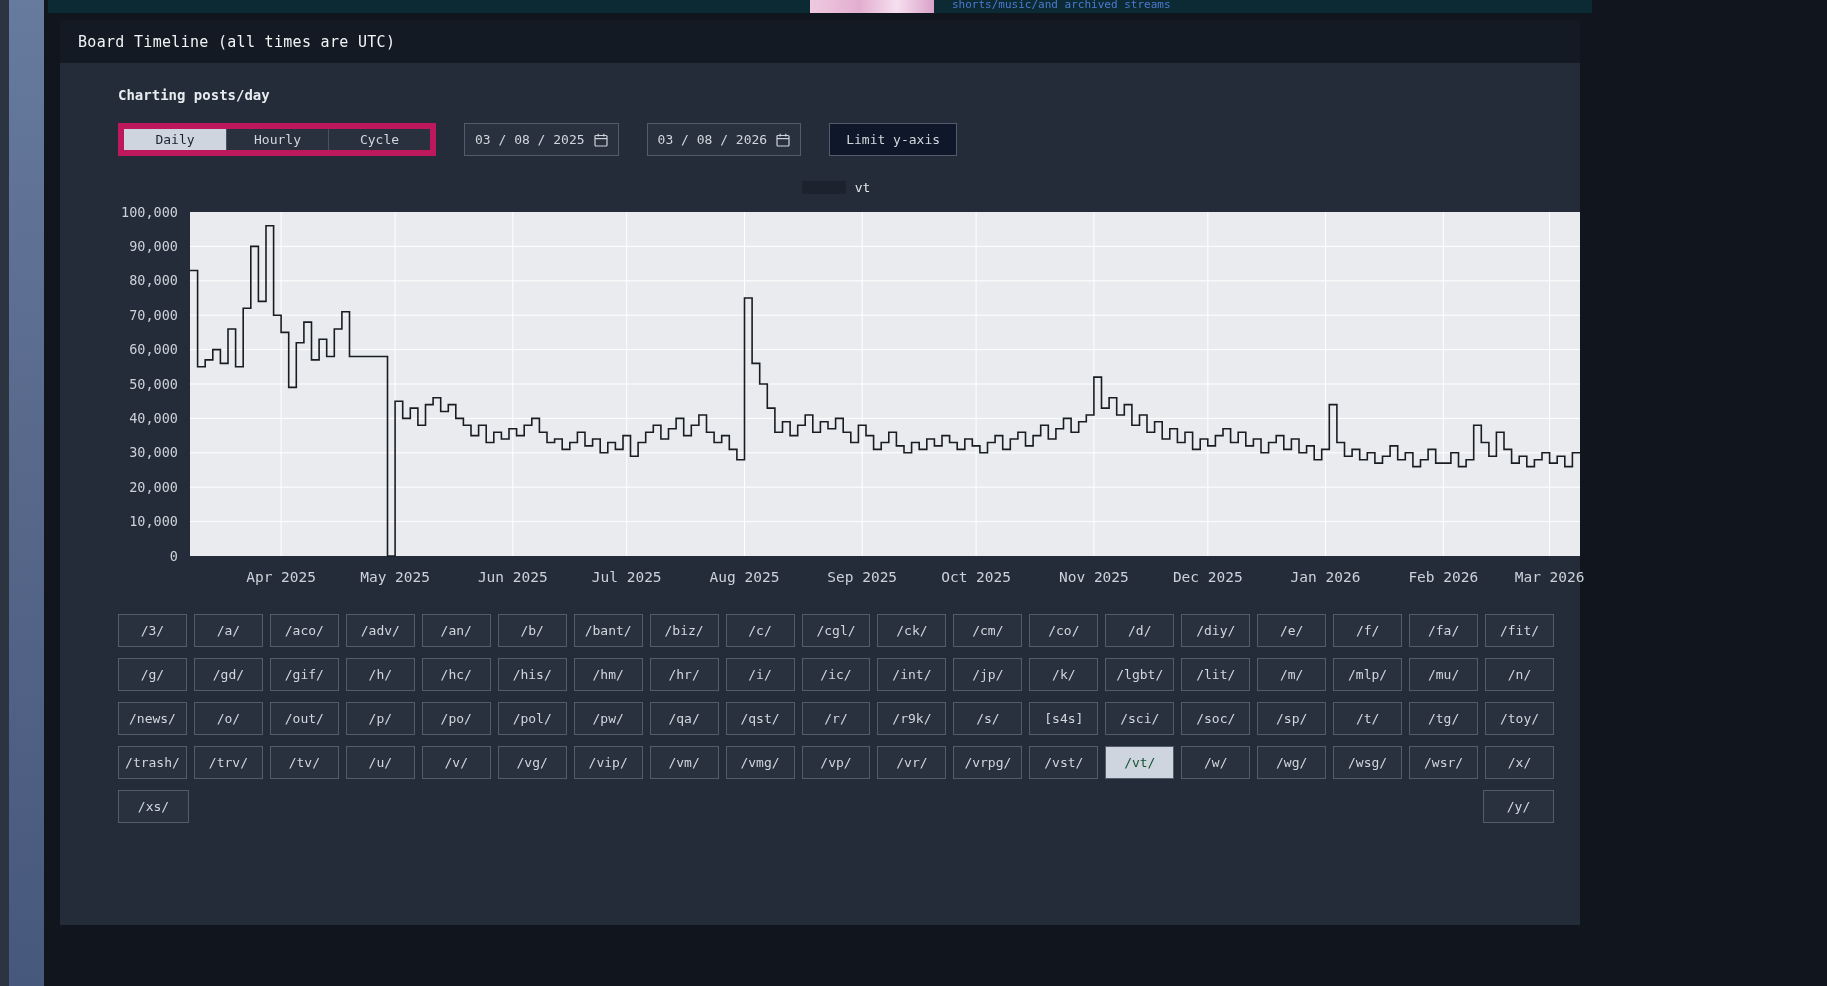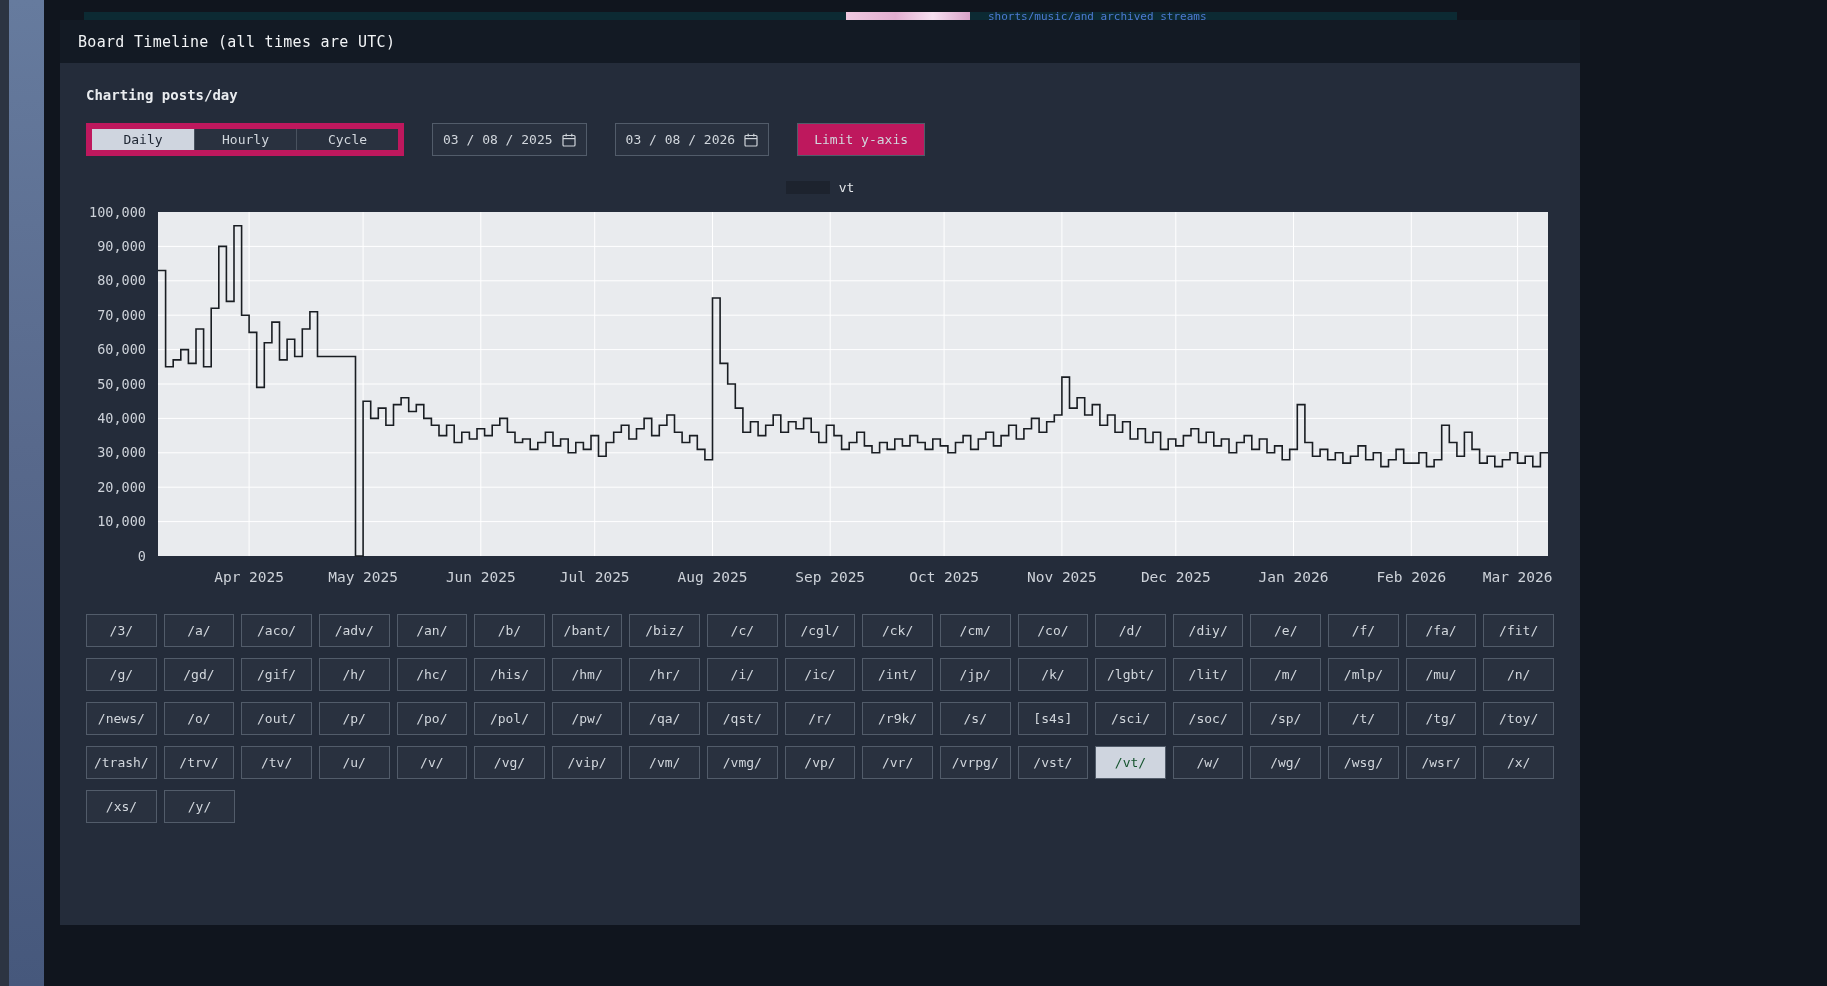--- a/index.html
+++ b/index.html
@@ -7,60 +7,60 @@
   body {
     background:#10151e;
     font-family:"DejaVu Sans Mono","Liberation Mono",monospace;
     overflow:hidden; position:relative; color:#d2d7dd;
   }
   
   .left-edge { position:absolute; left:0; top:0; width:9px; height:100%; background:#2c3442; }
   .left-strip { position:absolute; left:9px; top:0; width:35px; height:100%;
     background:linear-gradient(180deg,#667b9e 0%,#58698c 45%,#46587c 100%); }
   
-  .top-banner { position:absolute; left:48px; top:12px; width:1373px; height:13px;
-    background:#0c2a33; overflow:hidden;margin-left:36px; }
+  .top-banner { position:absolute; left:48px; top:0; width:1544px; height:13px;
+    background:#0c2a33; overflow:hidden; }
   .banner-thumb { position:absolute; left:762px; top:0; width:124px; height:13px;
     background:linear-gradient(90deg,#efc9e0,#e2aed0 40%,#f6dff0 70%,#d9a2c8); }
   .banner-link { position:absolute; left:904px; top:-2px; font-size:11px; color:#4d7ad2;
     white-space:nowrap; cursor:pointer; }
   
   .panel { position:absolute; left:60px; top:20px; width:1520px; height:905px;
     background:#242c3a; }
   .panel-header { height:43px; background:#131a24; display:flex; align-items:center;
     padding:0 18px; }
   .panel-title { font-size:15px; font-weight:normal; color:#f2f4f6; letter-spacing:.3px; }
-  .panel-body { padding:24px 26px 0 26px; }
+  .panel-body { padding:24px 26px 0 26px;margin-left:32px; }
   .subtitle { font-size:14px; font-weight:bold; color:#e9ecef; }
   
   .controls { display:flex; align-items:stretch; gap:28px; margin-top:20px; height:33px; }
   .btn-group { display:flex; border:6px solid #be185d; background:#29313f; }
   .gbtn { border:none; background:transparent; color:#d2d7dd; font:13px "DejaVu Sans Mono",monospace;
     cursor:pointer; padding:0 8px; }
   .gbtn + .gbtn { border-left:1px solid #49525f; }
   .btn-group.mode .gbtn { min-width:102px; }
   .btn-group.range .gbtn { min-width:50px; }
   .gbtn.active { background:#cfd5df; color:#1b2330; }
   .date-box { display:flex; align-items:center; gap:9px; border:1px solid #525c6a;
     background:#29313f; padding:0 10px; font-size:13px; cursor:pointer; }
   .cal { color:#cfd4da; }
-  .btn { border:1px solid #525c6a; background:#be185d; color:#d2d7dd;
+  .btn { border:1px solid #525c6a; background:#0f172a; color:#d2d7dd;
     font:13px "DejaVu Sans Mono",monospace; padding:0 16px; cursor:pointer; }
   
   .legend { margin-top:24px; display:flex; justify-content:center; align-items:center; gap:9px; height:14px; }
   .swatch { width:44px; height:13px; background:#1d232e; display:inline-block; }
   .legend-label { font-size:13px; color:#e4e7ea; }
   
   .chart { margin-top:8px; }
   .ytick { font-family:"DejaVu Sans Mono",monospace; font-size:13.5px; fill:#cdd2d9; }
   .xtick { font-family:"DejaVu Sans Mono",monospace; font-size:14.5px; fill:#cdd2d9; }
   
   .boards { margin-top:16px; }
   .board-row { display:grid; grid-template-columns:repeat(19,1fr); gap:7px; margin-bottom:11px; }
-  .board-row.centered { display:flex; justify-content:flex-start; }
+  .board-row.centered { display:flex; justify-content:space-between; }
   .board-row.centered .board-btn { width:71px; }
   .board-btn { height:33px; border:1px solid #525c6a; background:#29313f; color:#d2d7dd;
     font:13px "DejaVu Sans Mono",monospace; cursor:pointer; }
   .board-btn.active { background:#cfd5df; color:#14532d; }
 </style>
 </head>
 <body>
 
 <div class="left-edge"></div>
 <div class="left-strip"></div>

